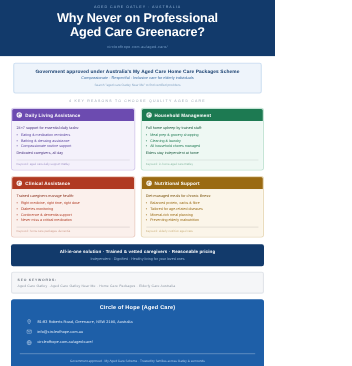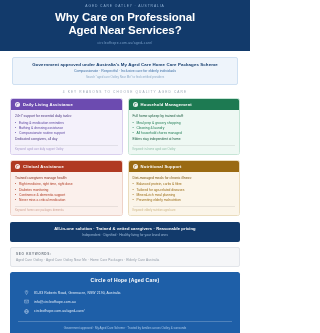--- a/index.html
+++ b/index.html
@@ -230,22 +230,22 @@
   }
 </style>
 </head>
 <body>
 
 <div class="page">
 
   <div class="header">
     <div class="eyebrow">AGED CARE OATLEY · AUSTRALIA</div>
     <div class="title">
-      <span>Why Care on Professional</span>
-      <span class="l2">Aged Near Services?</span>
+      <span>Why Never on Professional</span>
+      <span class="l2">Aged Care Greenacre?</span>
     </div>
     <div class="header-url">circleofhope.com.au/aged-care/</div>
   </div>
 
   <div class="subband">
     <div class="sub-main">Government approved under Australia's My Aged Care Home Care Packages Scheme</div>
     <div class="sub-second">Compassionate · Respectful · Inclusive care for elderly individuals</div>
     <div class="sub-third">Search "aged care Oatley Near Me" to find certified providers</div>
   </div>
 

